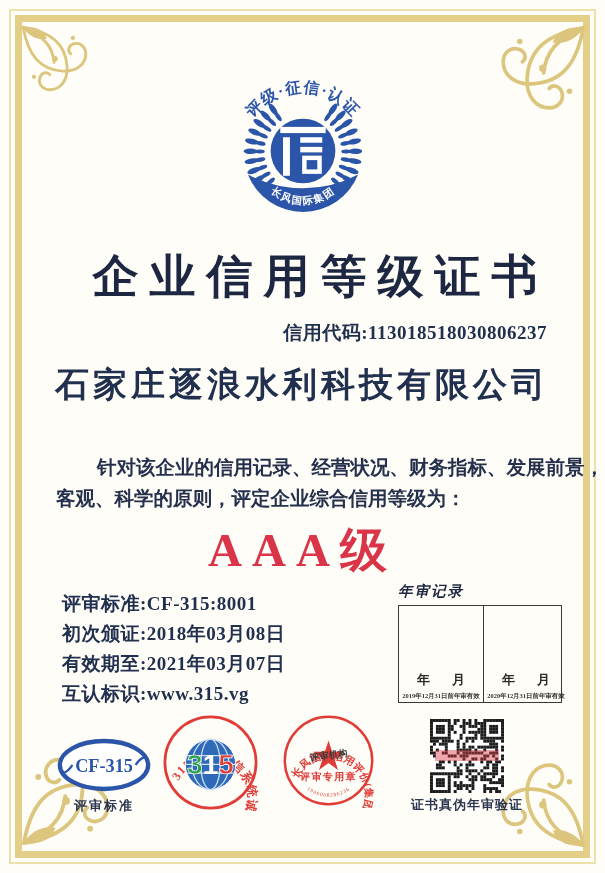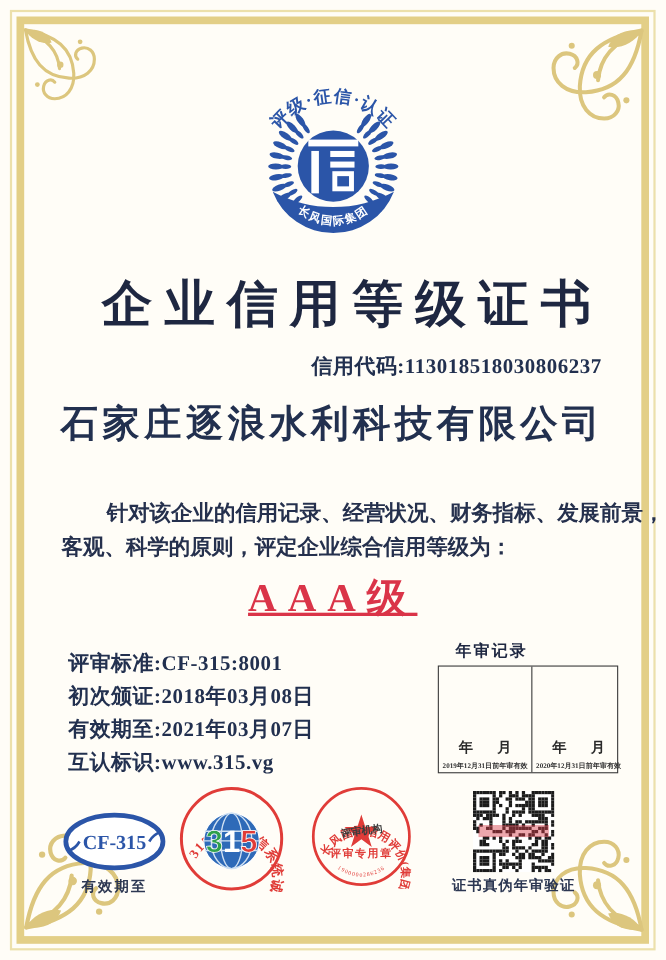--- a/index.html
+++ b/index.html
@@ -32,28 +32,28 @@
     font-size:34px;font-weight:900;color:#22304f;letter-spacing:4px;white-space:nowrap;
   }
   .body-text{
     position:absolute;top:425px;left:56px;width:500px;
     font-size:19.5px;font-weight:bold;color:#25304d;line-height:30.5px;margin-top:28px;
   }
   .body-text .line{white-space:nowrap;}
   .body-text .line.indent{text-indent:41px;}
   .grade{
     position:absolute;top:519px;left:0;right:0;text-align:center;
-    font-size:36px;font-weight:bold;color:#da3448;letter-spacing:10px;text-decoration:underline;
+    font-size:47px;font-weight:bold;color:#da3448;letter-spacing:10px;
   }
   .details{
     position:absolute;top:589px;left:62px;
     font-size:19px;font-weight:bold;color:#22304f;line-height:30px;letter-spacing:.5px;
   }
   .annual{position:absolute;left:398px;top:582px;width:164px;}
-  .annual-title{font-size:14.5px;font-weight:bold;color:#1e2741;letter-spacing:2px;margin-left:16px;}
+  .annual-title{font-size:14.5px;font-weight:bold;color:#1e2741;letter-spacing:2px;margin-left:0;font-style:italic;}
   .annual-box{
     margin-top:4px;height:96px;border:1.3px solid #3a3a3a;display:flex;
     background:transparent;
   }
   .annual-cell{flex:1;display:flex;flex-direction:column;justify-content:flex-end;align-items:center;padding-bottom:1px;}
   .annual-cell + .annual-cell{border-left:1.3px solid #3a3a3a;}
   .ym{font-size:13px;font-weight:bold;color:#2a2a2a;display:flex;gap:22px;margin-bottom:2px;}
   .annual-note{font-size:7px;color:#333;white-space:nowrap;transform:scale(.92);font-weight:bold;}
 
   .stamp{position:absolute;}
@@ -206,21 +206,21 @@
 </div>
 
 <div class="stamp" style="left:56px;top:738px;">
   <svg width="96" height="54" viewBox="-50 -28 100 56">
     <ellipse cx="0" cy="0" rx="46" ry="25" fill="#ffffff" stroke="#2b55a8" stroke-width="4.5"></ellipse>
     <path d="M -44 9 Q -37 7 -33 0" fill="none" stroke="#2b55a8" stroke-width="2.5"></path>
     <path d="M 44 -9 Q 37 -7 33 0" fill="none" stroke="#2b55a8" stroke-width="2.5"></path>
     <text x="0" y="7" text-anchor="middle" font-size="19" font-weight="bold" fill="#2b55a8">CF-315</text>
   </svg>
 </div>
-<div class="caption cap-cf">有效期至</div>
+<div class="caption cap-cf">评审标准</div>
 
 <div class="stamp" style="left:162px;top:714px;">
   <svg width="97" height="97" viewBox="-50 -50 100 100">
     <defs>
         <path id="ring315" d="M -33 19 A 38 38 0 1 1 -33.05 19.1"></path>
       </defs>
     <circle cx="0" cy="0" r="47" fill="none" stroke="#e03c38" stroke-width="2.8"></circle>
     <text font-size="12.5" font-weight="bold" fill="#e03c38" letter-spacing="1">
       <textPath href="#ring315">315全国征信系统诚信企业认证</textPath>
     </text>

